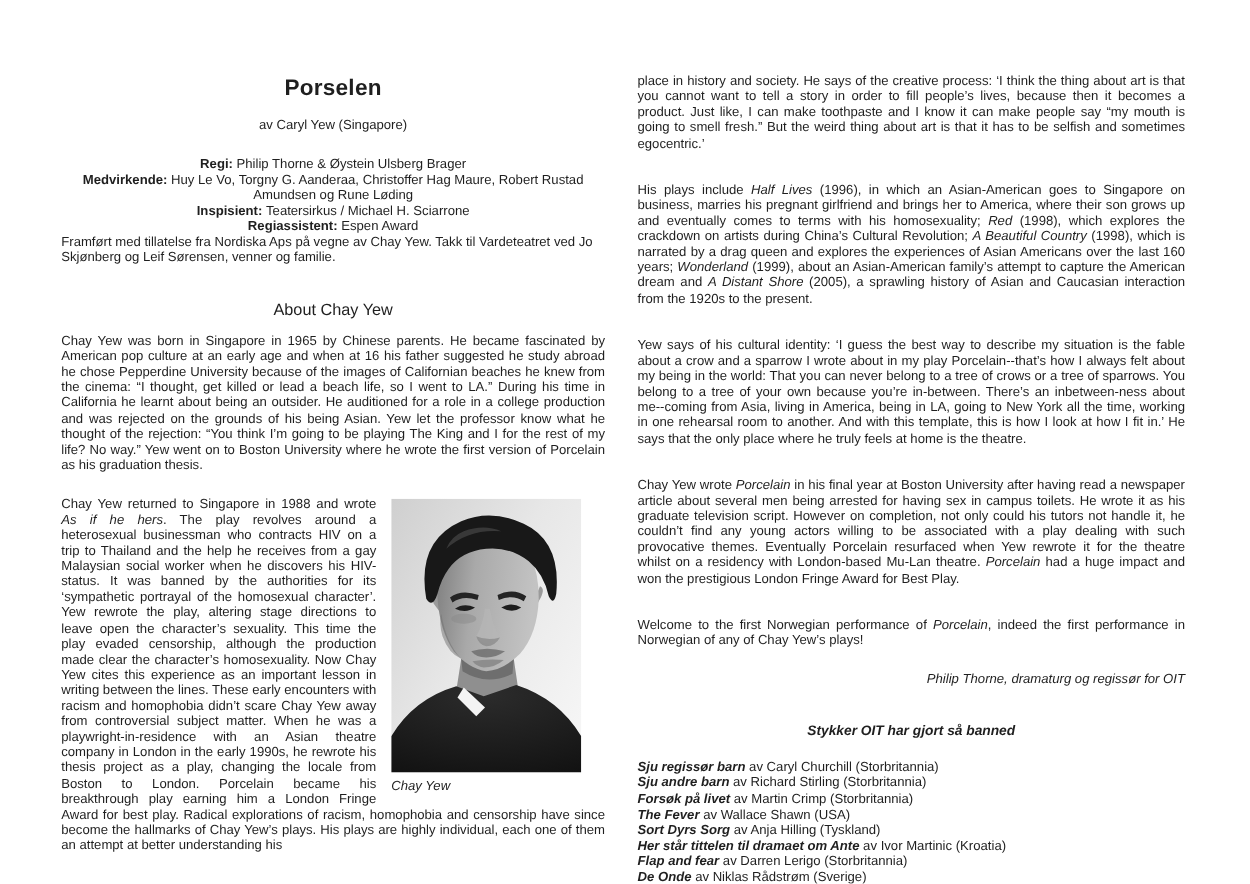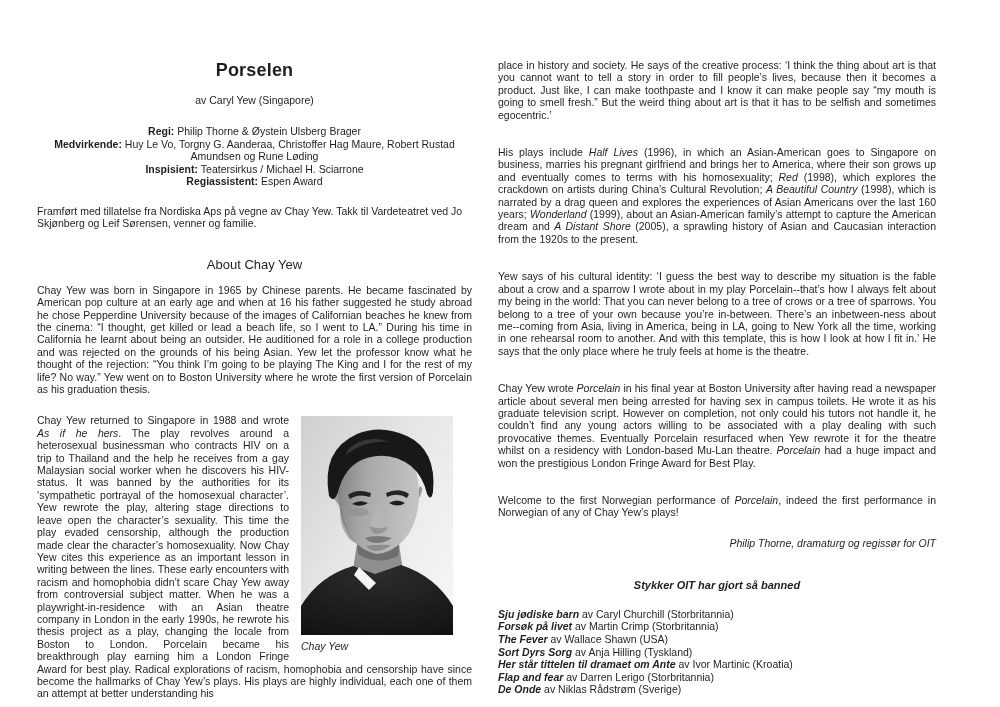--- a/index.html
+++ b/index.html
@@ -2,42 +2,42 @@
 <html><head>
 <meta charset="utf-8">
 <style>
   html, body { margin: 0; padding: 0; background: #ffffff; }
   .page {
     position: relative;
     width: 1000px;
     height: 707px;
     background: #ffffff;
     box-sizing: border-box;
-    padding: 56px 38px 0 37px;
+    padding: 56px 38px 0 49px;
     font-family: "Liberation Sans", sans-serif;
     color: #1f1f1f;
     overflow: hidden;
   }
   .cols { display: flex; gap: 26px; }
   .col-left  { width: 435px; flex: 0 0 435px; }
   .col-right { width: 438px; flex: 0 0 438px; }
 
   .body { font-size: 10.5px; line-height: 12.4px; margin: 0; }
   .just { text-align: justify; }
 
   h1.play-title {
     font-size: 18px; line-height: 20px; font-weight: bold;
     text-align: center; margin: 4px 0 0 0; letter-spacing: 0.2px;
   }
   .byline { font-size: 10.5px; text-align: center; margin: 14px 0 0 0; }
 
   .credits { margin-top: 19px; }
   .credit-line { font-size: 10.5px; line-height: 12.6px; text-align: center; margin: 0; }
 
-  .note { margin-top: 17px; }
+  .note { }
 
   h2.about-heading {
     font-size: 13px; font-weight: normal; text-align: center;
     margin: 27px 0 0 0;
   }
   .about-p1 { margin-top: 12px; }
   .about-wrap { margin-top: 19px; }
   .about-wrap::after { content: ""; display: block; clear: both; }
 
   figure.photo {
@@ -140,21 +140,22 @@
       <p class="body just para"><span>His plays include </span><span class="rt-i">Half Lives</span><span> (1996), in which an Asian-American goes to Singapore on business, marries his pregnant girlfriend and brings her to America, where their son grows up and eventually comes to terms with his homosexuality; </span><span class="rt-i">Red</span><span> (1998), which explores the crackdown on artists during China’s Cultural Revolution; </span><span class="rt-i">A Beautiful Country</span><span> (1998), which is narrated by a drag queen and explores the experiences of Asian Americans over the last 160 years; </span><span class="rt-i">Wonderland</span><span> (1999), about an Asian-American family’s attempt to capture the American dream and </span><span class="rt-i">A Distant Shore</span><span> (2005), a sprawling history of Asian and Caucasian interaction from the 1920s to the present.</span></p>
       <p class="body just para">Yew says of his cultural identity: ‘I guess the best way to describe my situation is the fable about a crow and a sparrow I wrote about in my play Porcelain--that’s how I always felt about my being in the world: That you can never belong to a tree of crows or a tree of sparrows. You belong to a tree of your own because you’re in-between. There’s an inbetween-ness about me--coming from Asia, living in America, being in LA, going to New York all the time, working in one rehearsal room to another. And with this template, this is how I look at how I fit in.’ He says that the only place where he truly feels at home is the theatre.</p>
       <p class="body just para"><span>Chay Yew wrote </span><span class="rt-i">Porcelain</span><span> in his final year at Boston University after having read a newspaper article about several men being arrested for having sex in campus toilets. He wrote it as his graduate television script. However on completion, not only could his tutors not handle it, he couldn’t find any young actors willing to be associated with a play dealing with such provocative themes. Eventually Porcelain resurfaced when Yew rewrote it for the theatre whilst on a residency with London-based Mu-Lan theatre. </span><span class="rt-i">Porcelain</span><span> had a huge impact and won the prestigious London Fringe Award for Best Play.</span></p>
       <p class="body just para"><span>Welcome to the first Norwegian performance of </span><span class="rt-i">Porcelain</span><span>,  indeed the first performance in Norwegian of any of Chay Yew’s plays!</span></p>
 
       <p class="signature">Philip Thorne, dramaturg og regissør for OIT</p>
 
       <p class="plays-heading">Stykker OIT har gjort så banned</p>
 
       <div class="plays-list">
-        <p class="play-item"><span class="rt-bi">Sju jødiske barn</span><span> av Caryl Churchill (Storbritannia)</span></p>
+        <p class="play-item"><span class="rt-bi">Sju regissør barn</span><span> av Caryl Churchill (Storbritannia)</span></p>
+        <p class="play-item"><span class="rt-bi">Sju andre barn</span><span> av Richard Stirling (Storbritannia)</span></p>
         <p class="play-item"><span class="rt-bi">Forsøk på livet</span><span> av Martin Crimp (Storbritannia)</span></p>
         <p class="play-item"><span class="rt-bi">The Fever</span><span> av Wallace Shawn (USA)</span></p>
         <p class="play-item"><span class="rt-bi">Sort Dyrs Sorg</span><span> av Anja Hilling (Tyskland)</span></p>
         <p class="play-item"><span class="rt-bi">Her står tittelen til dramaet om Ante</span><span> av Ivor Martinic (Kroatia)</span></p>
         <p class="play-item"><span class="rt-bi">Flap and fear</span><span> av Darren Lerigo (Storbritannia)</span></p>
         <p class="play-item"><span class="rt-bi">De Onde</span><span> av Niklas Rådstrøm (Sverige)</span></p>
       </div>
 
     </div>
 

